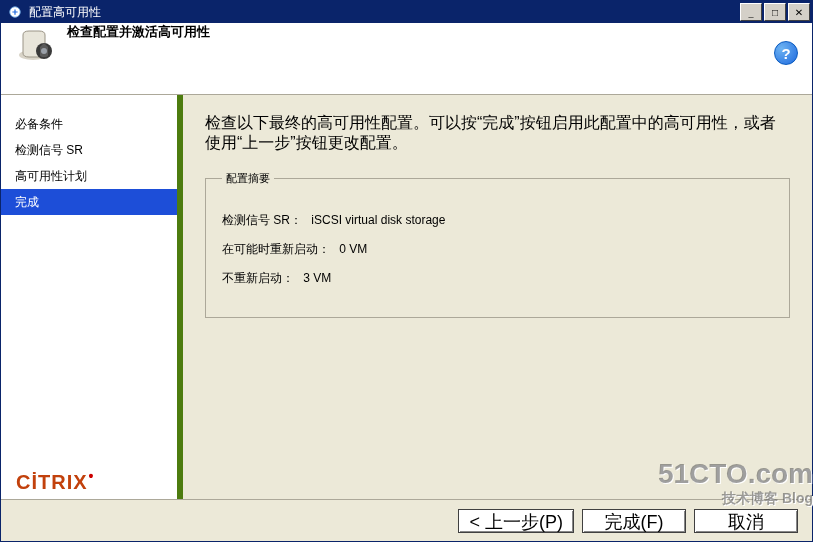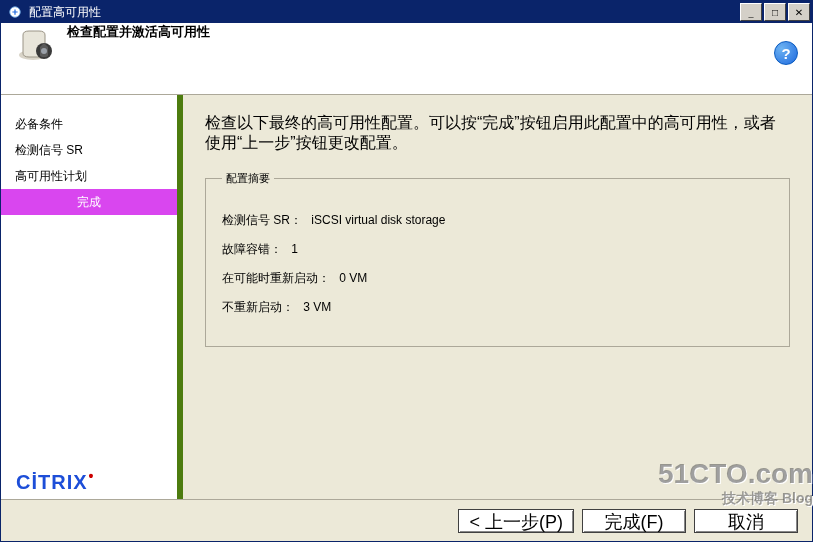--- a/index.html
+++ b/index.html
@@ -82,23 +82,22 @@
   padding-top: 16px;
 }
 .sidebar-item {
   padding: 4px 14px;
   color: #000;
   font-size: 12px;
   cursor: default;
   line-height: 18px;
 }
 .sidebar-item.active {
-  background: #d946ef;
+  background: #1d4ed8;
   color: #fff;
-  text-align: center;
 }
 .main {
   flex: 1;
   padding: 18px 22px 12px 22px;
   display: flex;
   flex-direction: column;
   position: relative;
 }
 .instruction {
   font-size: 16px;
@@ -120,21 +119,21 @@
 .summary-row .val { display: inline-block; margin-left: 6px; }
 .citrix-logo {
   position: absolute;
   left: 16px;
   bottom: 48px;
   font-family: Arial, sans-serif;
   font-size: 20px;
   color: #888;
   letter-spacing: 1px;
 }
-.citrix-logo b { color: #1d4ed8; }
+.citrix-logo b { color: #c2410c; }
 .citrix-dot { color: #c00; font-weight: bold; margin-left: 1px; position: relative; top: -8px; font-size: 14px;}
 .footer {
   height: 42px;
   border-top: 1px solid #aca899;
   background: #ece9d8;
   display: flex;
   justify-content: flex-end;
   align-items: center;
   padding-right: 14px;
   gap: 8px;
@@ -207,24 +206,20 @@
     <div class="main">
       <div class="instruction">检查以下最终的高可用性配置。可以按“完成”按钮启用此配置中的高可用性，或者使用“上一步”按钮更改配置。</div>
 
       <fieldset class="summary">
         <legend>配置摘要</legend>
         <div class="summary-row">
           <span class="lbl">检测信号 SR：</span>
           <span class="val">iSCSI virtual disk storage</span>
         </div>
         <div class="summary-row">
-          <span class="lbl">故障容错：</span>
-          <span class="val">1</span>
-        </div>
-        <div class="summary-row">
           <span class="lbl">在可能时重新启动：</span>
           <span class="val">0 VM</span>
         </div>
         <div class="summary-row">
           <span class="lbl">不重新启动：</span>
           <span class="val">3 VM</span>
         </div>
       </fieldset>
     </div>
   </div>

